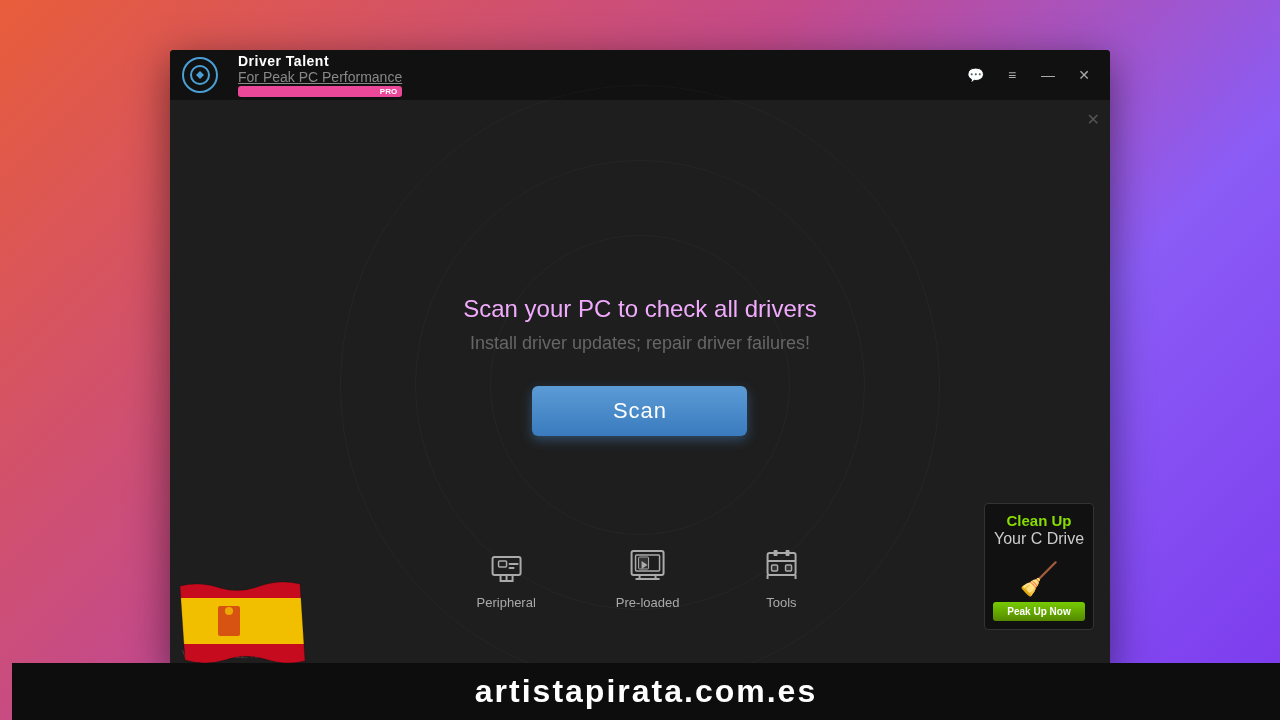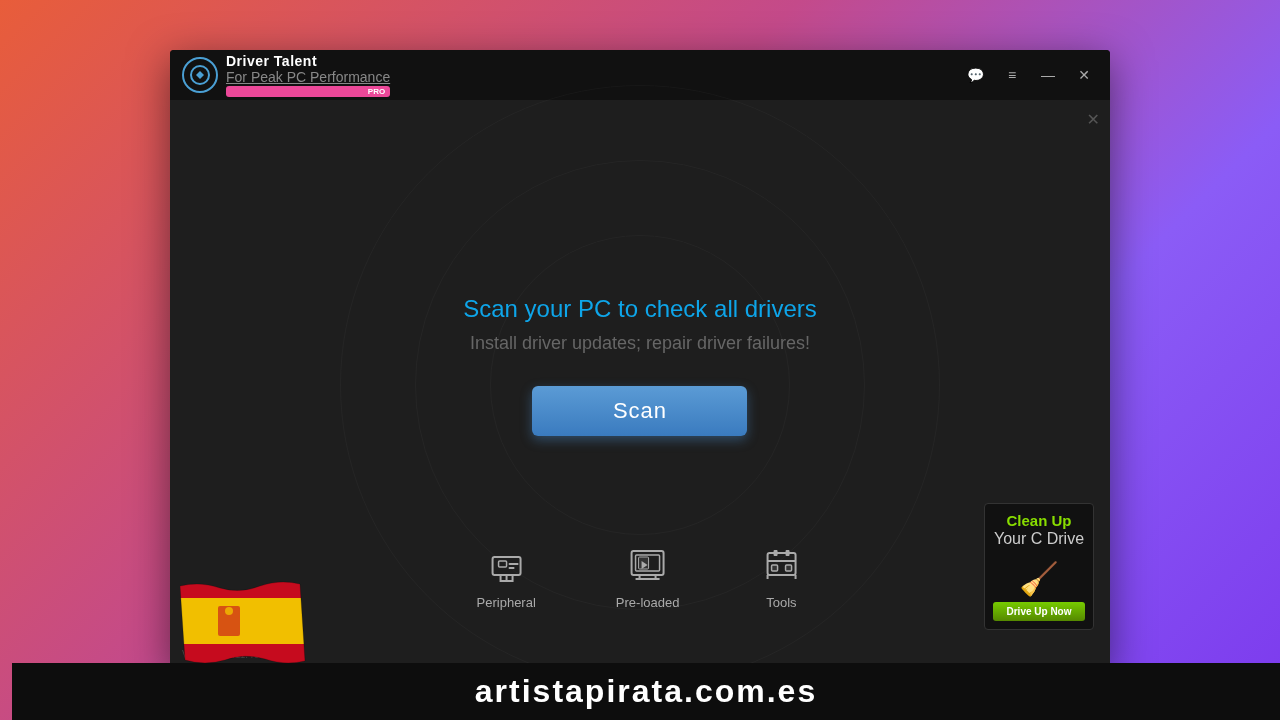--- a/index.html
+++ b/index.html
@@ -41,21 +41,21 @@
 
     .title-bar-left {
       display: flex;
       align-items: center;
       gap: 10px;
     }
 
     .app-logo {
       display: flex;
       align-items: center;
-      gap: 8px;
+      gap: 20px;
     }
 
     .logo-icon {
       width: 36px;
       height: 36px;
       border: 2px solid #4a9fd4;
       border-radius: 50%;
       display: flex;
       align-items: center;
       justify-content: center;
@@ -150,21 +150,21 @@
     .hero-section {
       display: flex;
       flex-direction: column;
       align-items: center;
       text-align: center;
       z-index: 1;
       margin-bottom: 40px;
     }
 
     .hero-title {
-      color: #0ea5e9;
+      color: #f0abfc;
       font-size: 24px;
       font-weight: 400;
       margin-bottom: 10px;
     }
 
     .hero-subtitle {
       color: #666;
       font-size: 18px;
       margin-bottom: 32px;
     }
@@ -403,21 +403,21 @@
     </div>
 
     <span class="version-text">Version 8.1.11.46</span>
 
     <button class="ad-close-btn">✕</button>
 
     <div class="ad-banner">
       <div class="ad-title">Clean Up</div>
       <div class="ad-subtitle">Your C Drive</div>
       <div class="ad-icon">🧹</div>
-      <button class="ad-button">Drive Up Now</button>
+      <button class="ad-button">Peak Up Now</button>
     </div>
 
     <div class="flag-container">
       <svg class="spain-flag" viewBox="0 0 130 90">
 
         <defs>
           <clipPath id="flag-clip">
             <path d="M0 10 Q20 5 40 12 Q60 18 80 10 Q100 3 120 8 L125 85 Q105 90 85 83 Q65 77 45 84 Q25 90 5 84 Z"></path>
           </clipPath>
         </defs>

